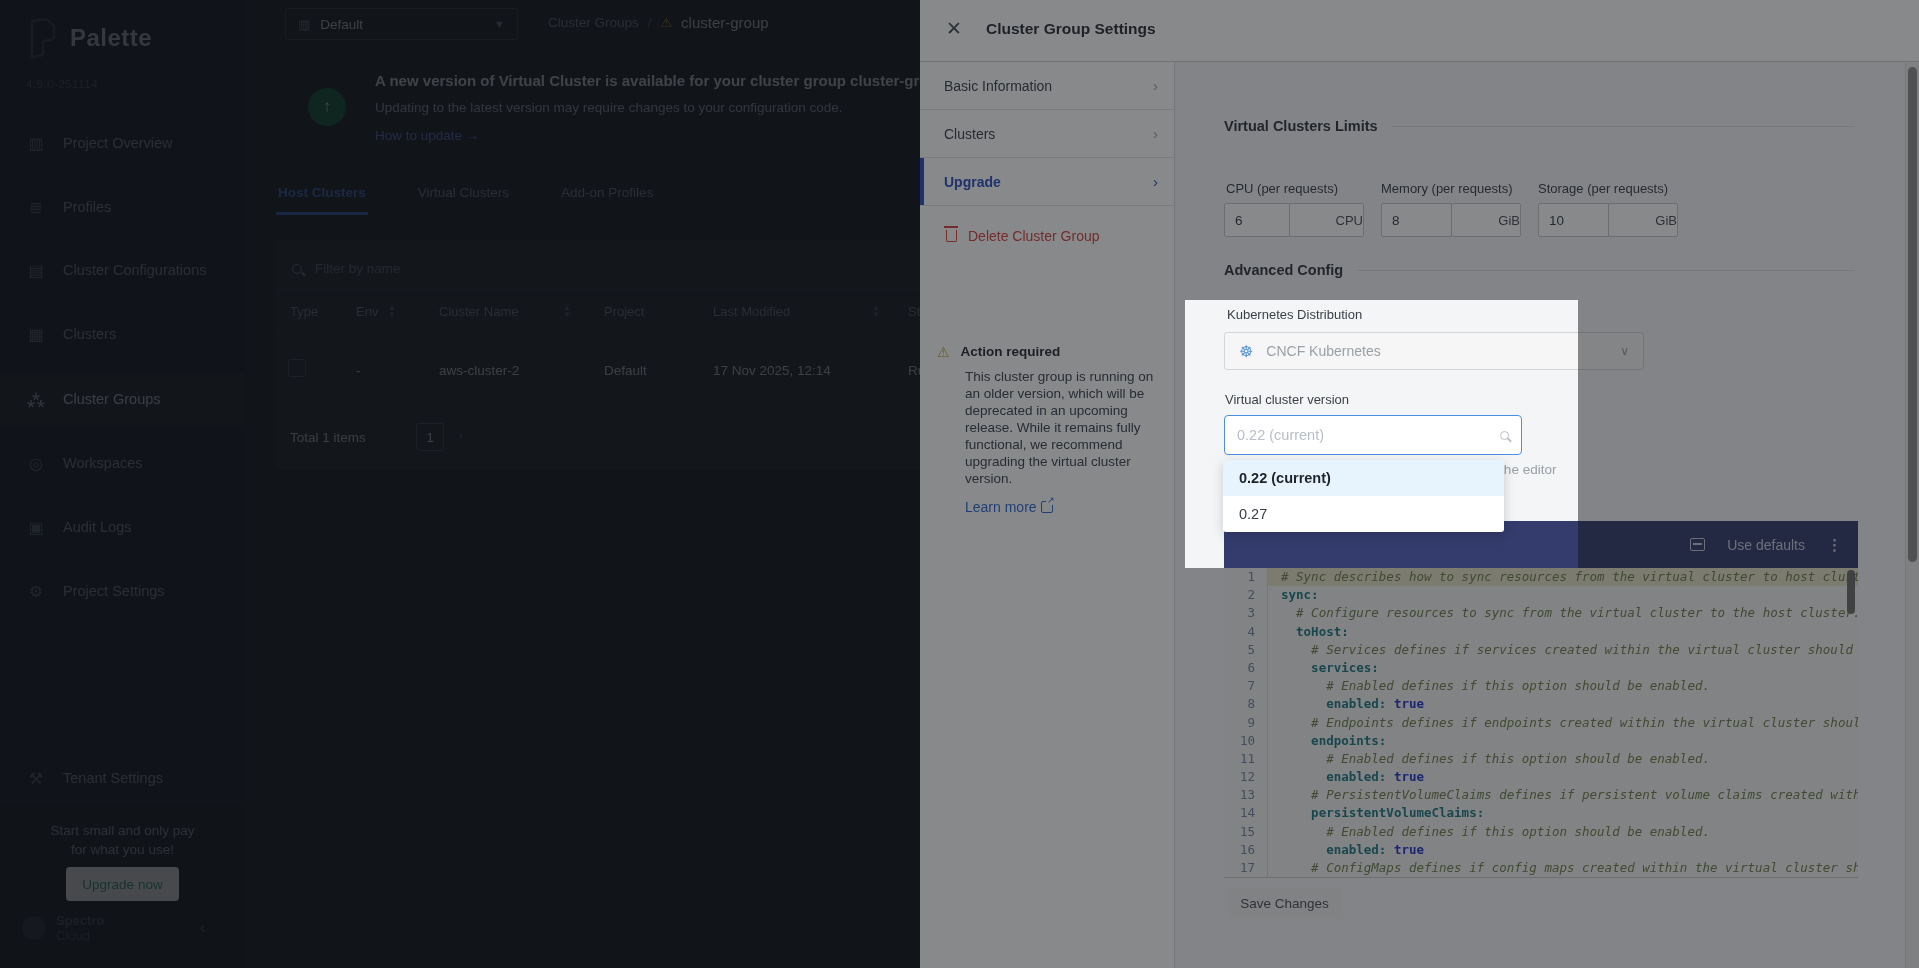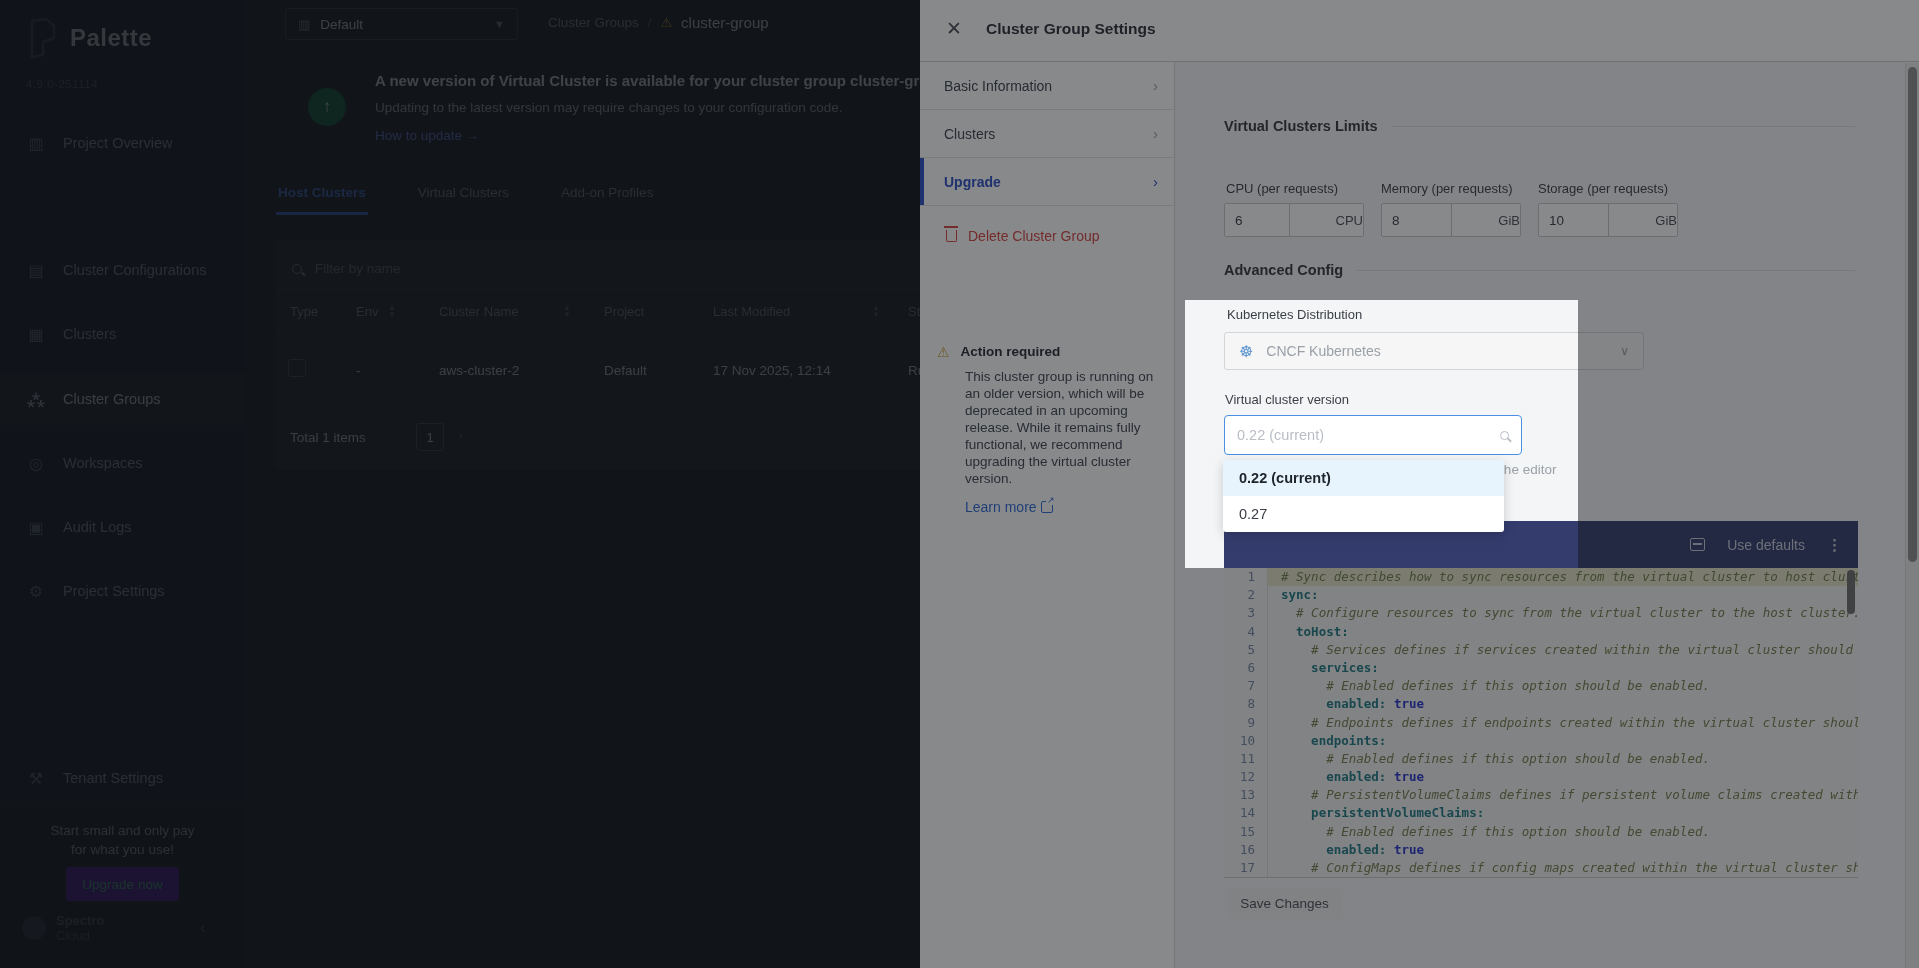--- a/index.html
+++ b/index.html
@@ -14,21 +14,21 @@
   .logo-text { font-size:24px; font-weight:600; letter-spacing:.5px; color:#aeb4bd; }
   .version { position:absolute; left:26px; top:78px; font-size:11.5px; color:#49505c; letter-spacing:.5px; }
   .side-item { position:absolute; left:0; width:245px; height:52px; display:flex; align-items:center; gap:17px; padding-left:26px; cursor:pointer; }
   .side-item .s-icon { width:20px; font-size:16px; color:#5d6573; text-align:center; flex:0 0 20px; }
   .side-item .s-label { font-size:14.5px; color:#868d99; }
   .side-item.active { background:#222834; }
   .side-item.active .s-label { color:#c6ccd5; }
   .side-item.active .s-icon { color:#a9b0bc; }
   .upsell { position:absolute; left:0; top:800px; width:245px; height:168px; background:#191e27; border-top:1px solid #232936; }
   .upsell-text { margin-top:20px; text-align:center; font-size:13.5px; line-height:19px; color:#8f97a3; }
-  .upsell-btn { position:absolute; left:66px; top:66px; width:113px; height:34px; background:#4c1d95; color:#3aa477; border:none; border-radius:4px; font-size:13.5px; font-family:inherit; cursor:pointer; }
+  .upsell-btn { position:absolute; left:66px; top:66px; width:113px; height:34px; background:#ffffff; color:#3aa477; border:none; border-radius:4px; font-size:13.5px; font-family:inherit; cursor:pointer; }
   .brand-row { position:absolute; left:22px; top:112px; display:flex; align-items:center; gap:10px; }
   .brand-dot { width:24px; height:24px; border-radius:50%; background:#2c343f; }
   .brand-name { font-size:13px; line-height:15px; color:#49525e; font-weight:700; }
   .brand-name .b2 { font-weight:400; color:#434c58; }
   .collapse { position:absolute; left:200px; top:118px; color:#4c5561; font-size:16px; cursor:pointer; }
 
   
   .main { position:absolute; left:245px; top:0; right:0; height:968px; background:#1e222b; z-index:1; }
   .proj-select { position:absolute; left:40px; top:8px; width:233px; height:32px; border:1px solid #3a414d; border-radius:3px; display:flex; align-items:center; gap:10px; padding:0 12px; cursor:pointer; }
   .proj-icon { color:#7b828e; font-size:13px; }
@@ -149,20 +149,24 @@
         </svg>
     </div>
     <div class="logo-text">Palette</div>
   </div>
   <div class="version">4.9.0-251114</div>
 
   <div class="side-item" style="top:117px">
     <span class="s-icon">▥</span>
     <span class="s-label">Project Overview</span>
   </div>
+  <div class="side-item" style="top:181px">
+    <span class="s-icon">≣</span>
+    <span class="s-label">Profiles</span>
+  </div>
   <div class="side-item" style="top:244px">
     <span class="s-icon">▤</span>
     <span class="s-label">Cluster Configurations</span>
   </div>
   <div class="side-item" style="top:308px">
     <span class="s-icon">▦</span>
     <span class="s-label">Clusters</span>
   </div>
   <div class="side-item active" style="top:373px">
     <span class="s-icon">⁂</span>

